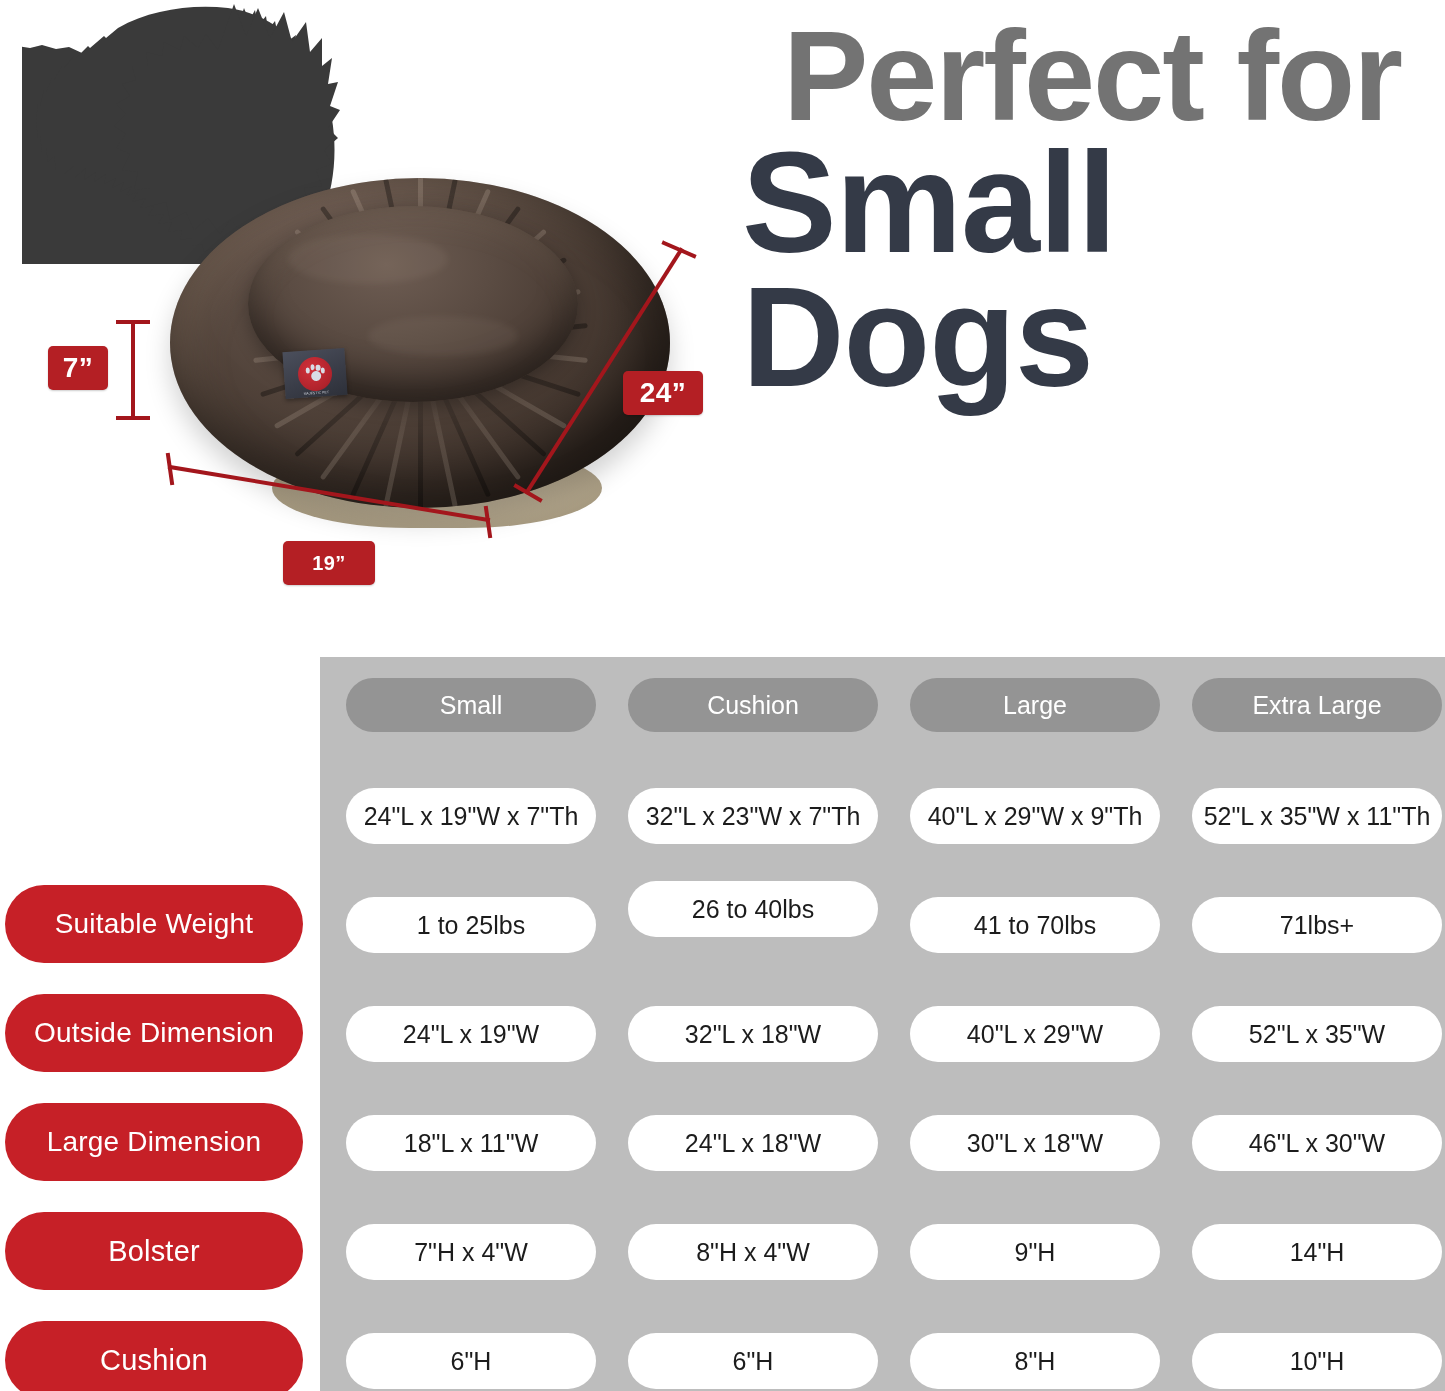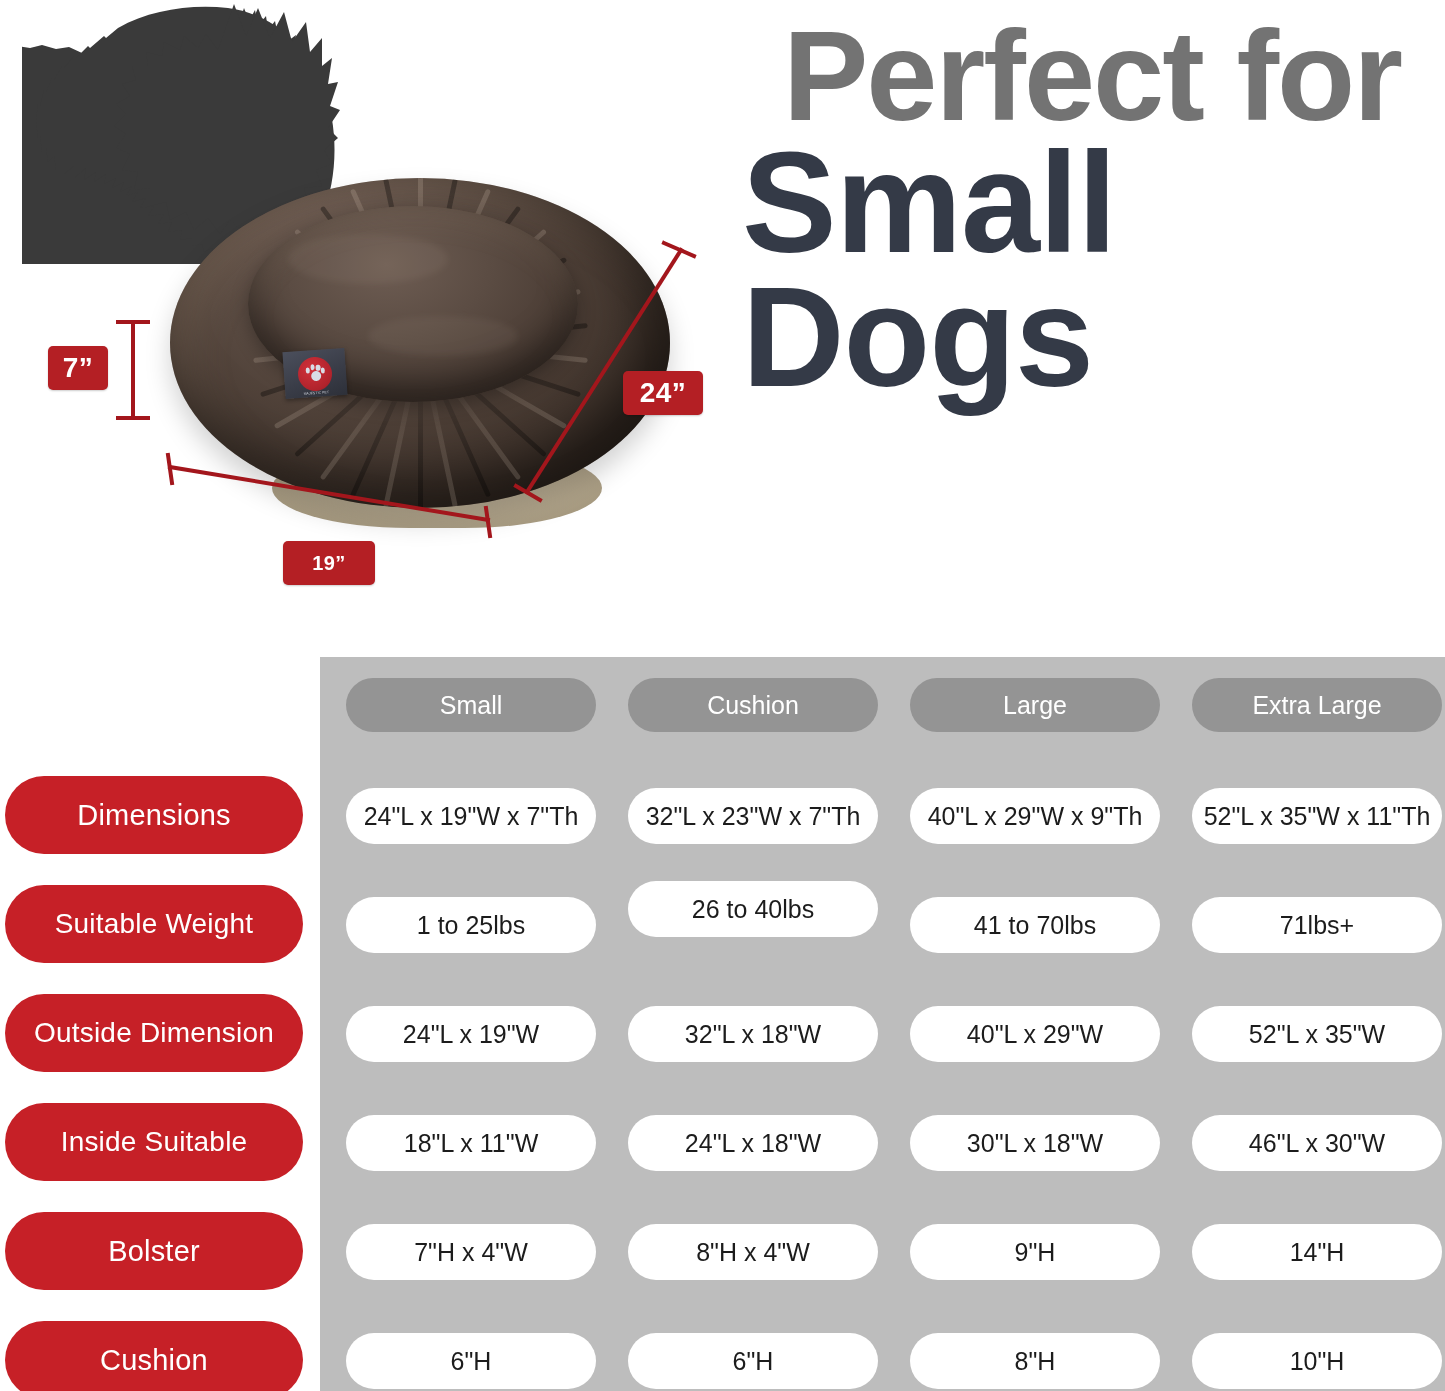--- a/index.html
+++ b/index.html
@@ -376,24 +376,23 @@
     <div class="headline">
       <div class="headline-line hl-red">Perfect for</div>
       <div class="headline-line hl-dark">Small</div>
       <div class="headline-line hl-dark">Dogs</div>
     </div>
   </div>
 
   <div class="spec-section">
     <div class="gray-panel"></div>
     <div class="label-col" id="label-col">
-        <div class="row-label" style="top: 131px;">Dimensions</div>
         <div class="row-label narrow" style="top: 240px;">Suitable Weight</div>
         <div class="row-label narrow" style="top: 349px;">Outside Dimension</div>
-        <div class="row-label narrow" style="top: 458px;">Inside Suitable</div>
+        <div class="row-label narrow" style="top: 458px;">Large Dimension</div>
         <div class="row-label" style="top: 567px; text-align: center;">Bolster</div>
         <div class="row-label" style="top: 676px;">Cushion</div>
       </div>
     <div class="cells-area" id="cells-area">
         <div class="cell header" style="left: 26px; top: 33px; width: 250px;">Small</div>
         <div class="cell header" style="left: 308px; top: 33px; width: 250px;">Cushion</div>
         <div class="cell header" style="left: 590px; top: 33px; width: 250px;">Large</div>
         <div class="cell header" style="left: 872px; top: 33px; width: 250px;">Extra Large</div>
         <div class="cell value" style="left: 26px; top: 143px; width: 250px;">24"L x 19"W x 7"Th</div>
         <div class="cell value" style="left: 308px; top: 143px; width: 250px;">32"L x 23"W x 7"Th</div>

